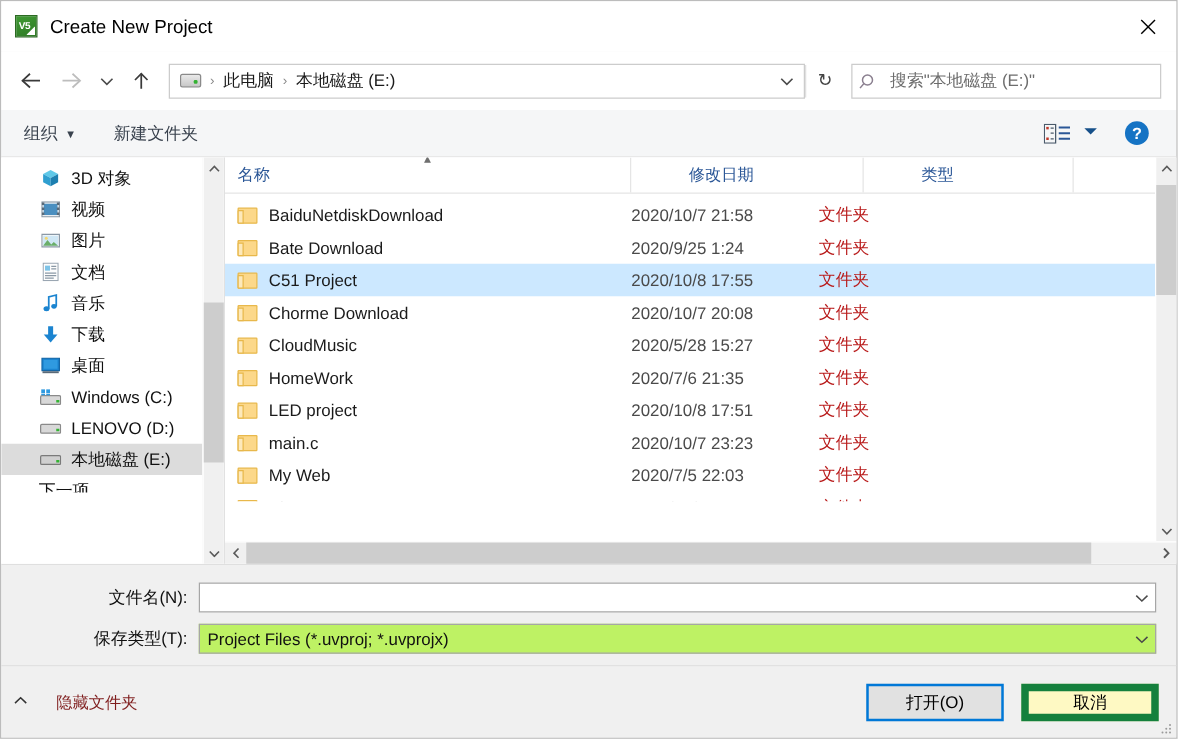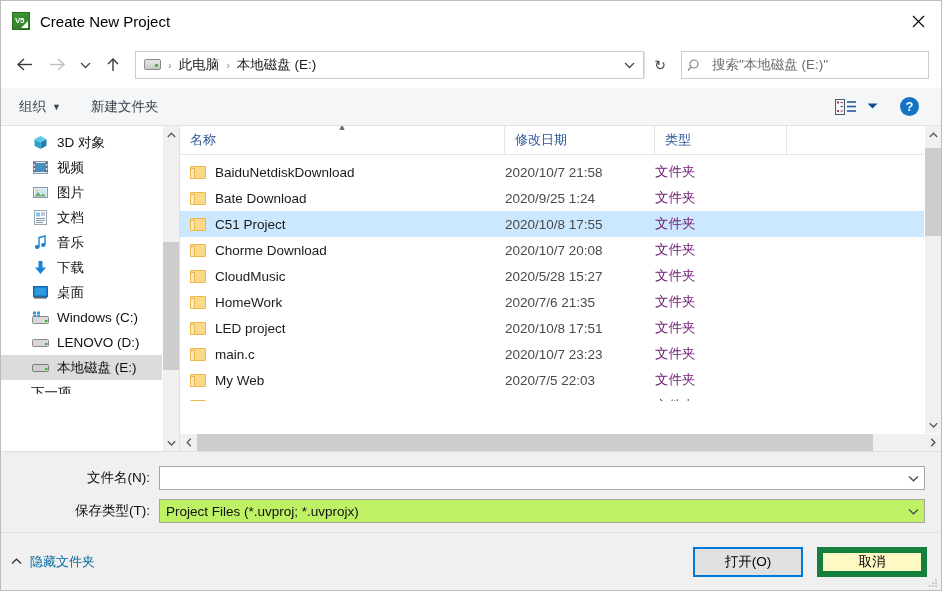--- a/index.html
+++ b/index.html
@@ -337,20 +337,21 @@
     overflow: hidden;
   }
   .col-header {
     height: 28px;
     display: flex;
     align-items: stretch;
     border-bottom: 1px solid #e5e5e5;
     flex: 0 0 auto;
     background: #ffffff;
     position: relative;
+    gap: 36px;
   }
   .col-h {
     display: flex;
     align-items: center;
     font-size: 13px;
     color: #2b5797;
     padding-left: 10px;
     border-right: 1px solid #e5e5e5;
     box-sizing: border-box;
     position: relative;
@@ -387,21 +388,21 @@
     font-size: 13.5px;
     color: #1a1a1a;
     white-space: nowrap;
     overflow: hidden;
     box-sizing: border-box;
     display: flex;
     align-items: center;
   }
   .cell.name { width: 325px; padding-left: 10px; }
   .cell.date { width: 150px; color: #4a4a4a; }
-  .cell.type { width: 132px; color: #701a75; }
+  .cell.type { width: 132px; color: #b91c1c; }
   .cell.size { width: 120px; color: #4a4a4a; }
   .folder-icon {
     width: 16px; height: 13px;
     margin-right: 9px;
     flex: 0 0 auto;
     position: relative;
   }
   .folder-icon .fi-back {
     position: absolute;
     left: 0; top: 0;
@@ -510,22 +511,23 @@
     display: flex;
     align-items: center;
     padding: 0 14px 0 10px;
     box-sizing: border-box;
     position: relative;
   }
   .hide-folders {
     display: flex;
     align-items: center;
     font-size: 13px;
-    color: #0369a1;
+    color: #7f1d1d;
     white-space: nowrap;
+    gap: 15px;
   }
   .hide-chev {
     margin-right: 8px;
     font-size: 10px;
     color: #333;
   }
   .btn-group {
     margin-left: auto;
     display: flex;
     align-items: center;

